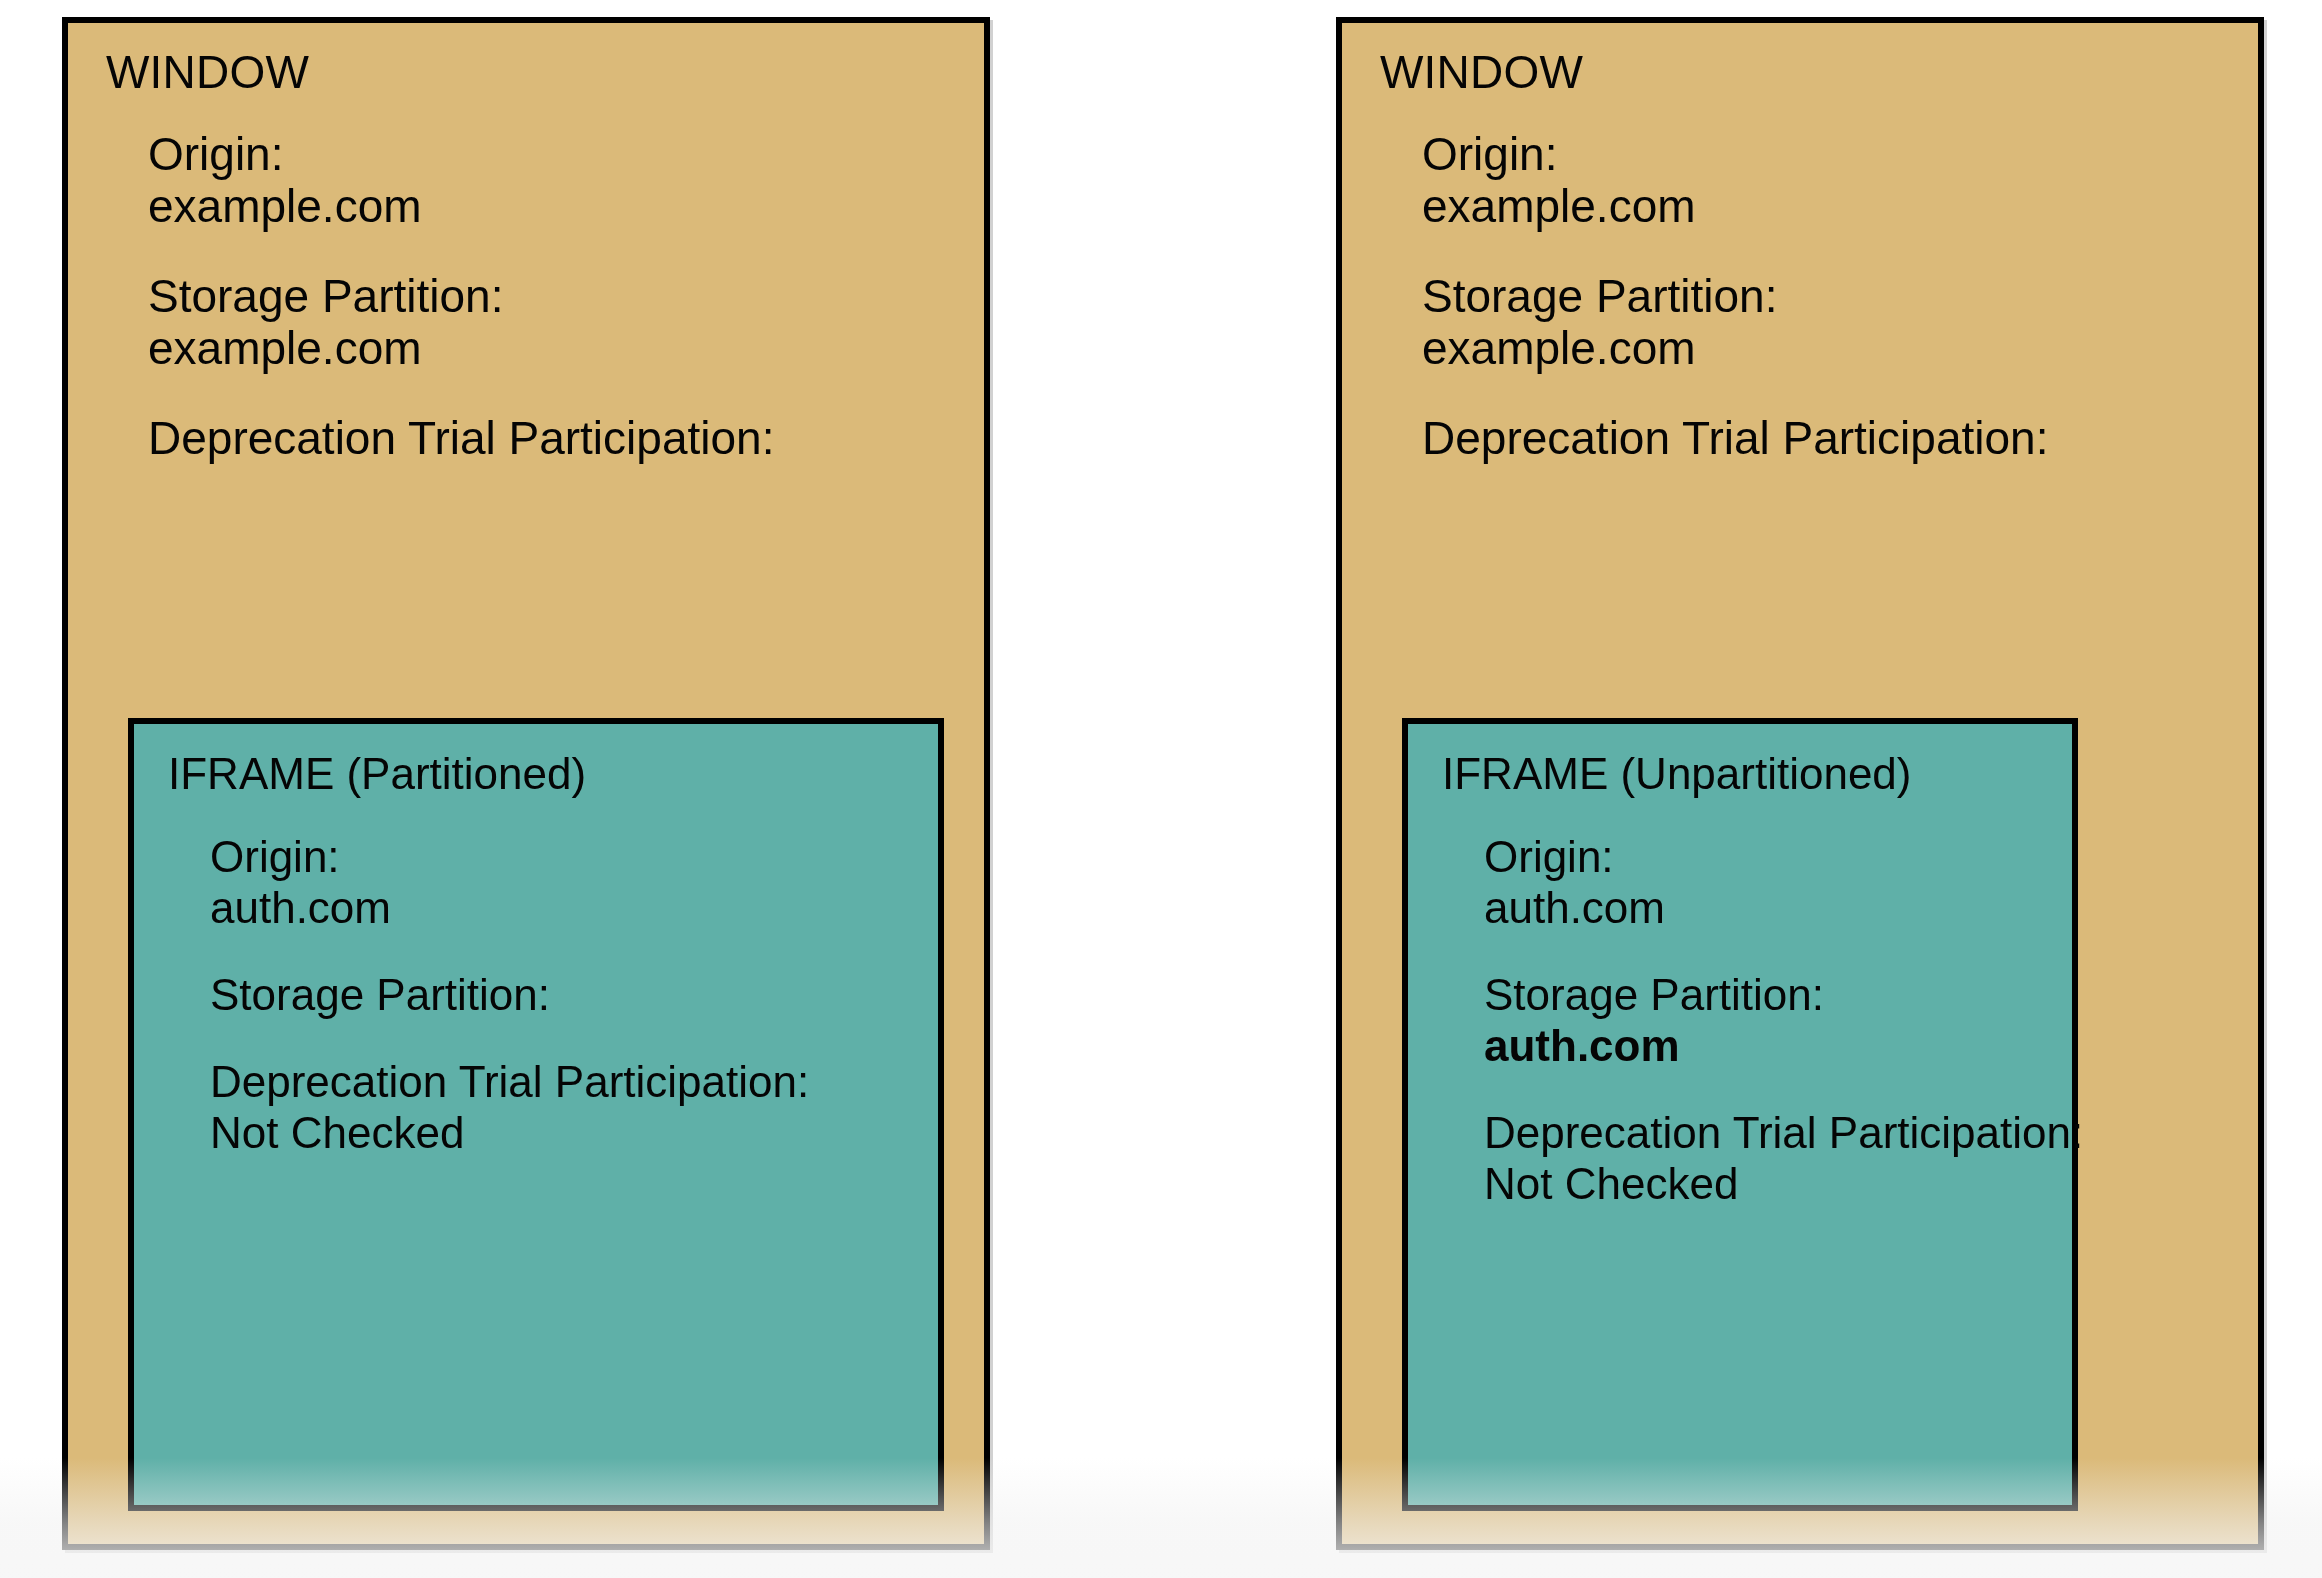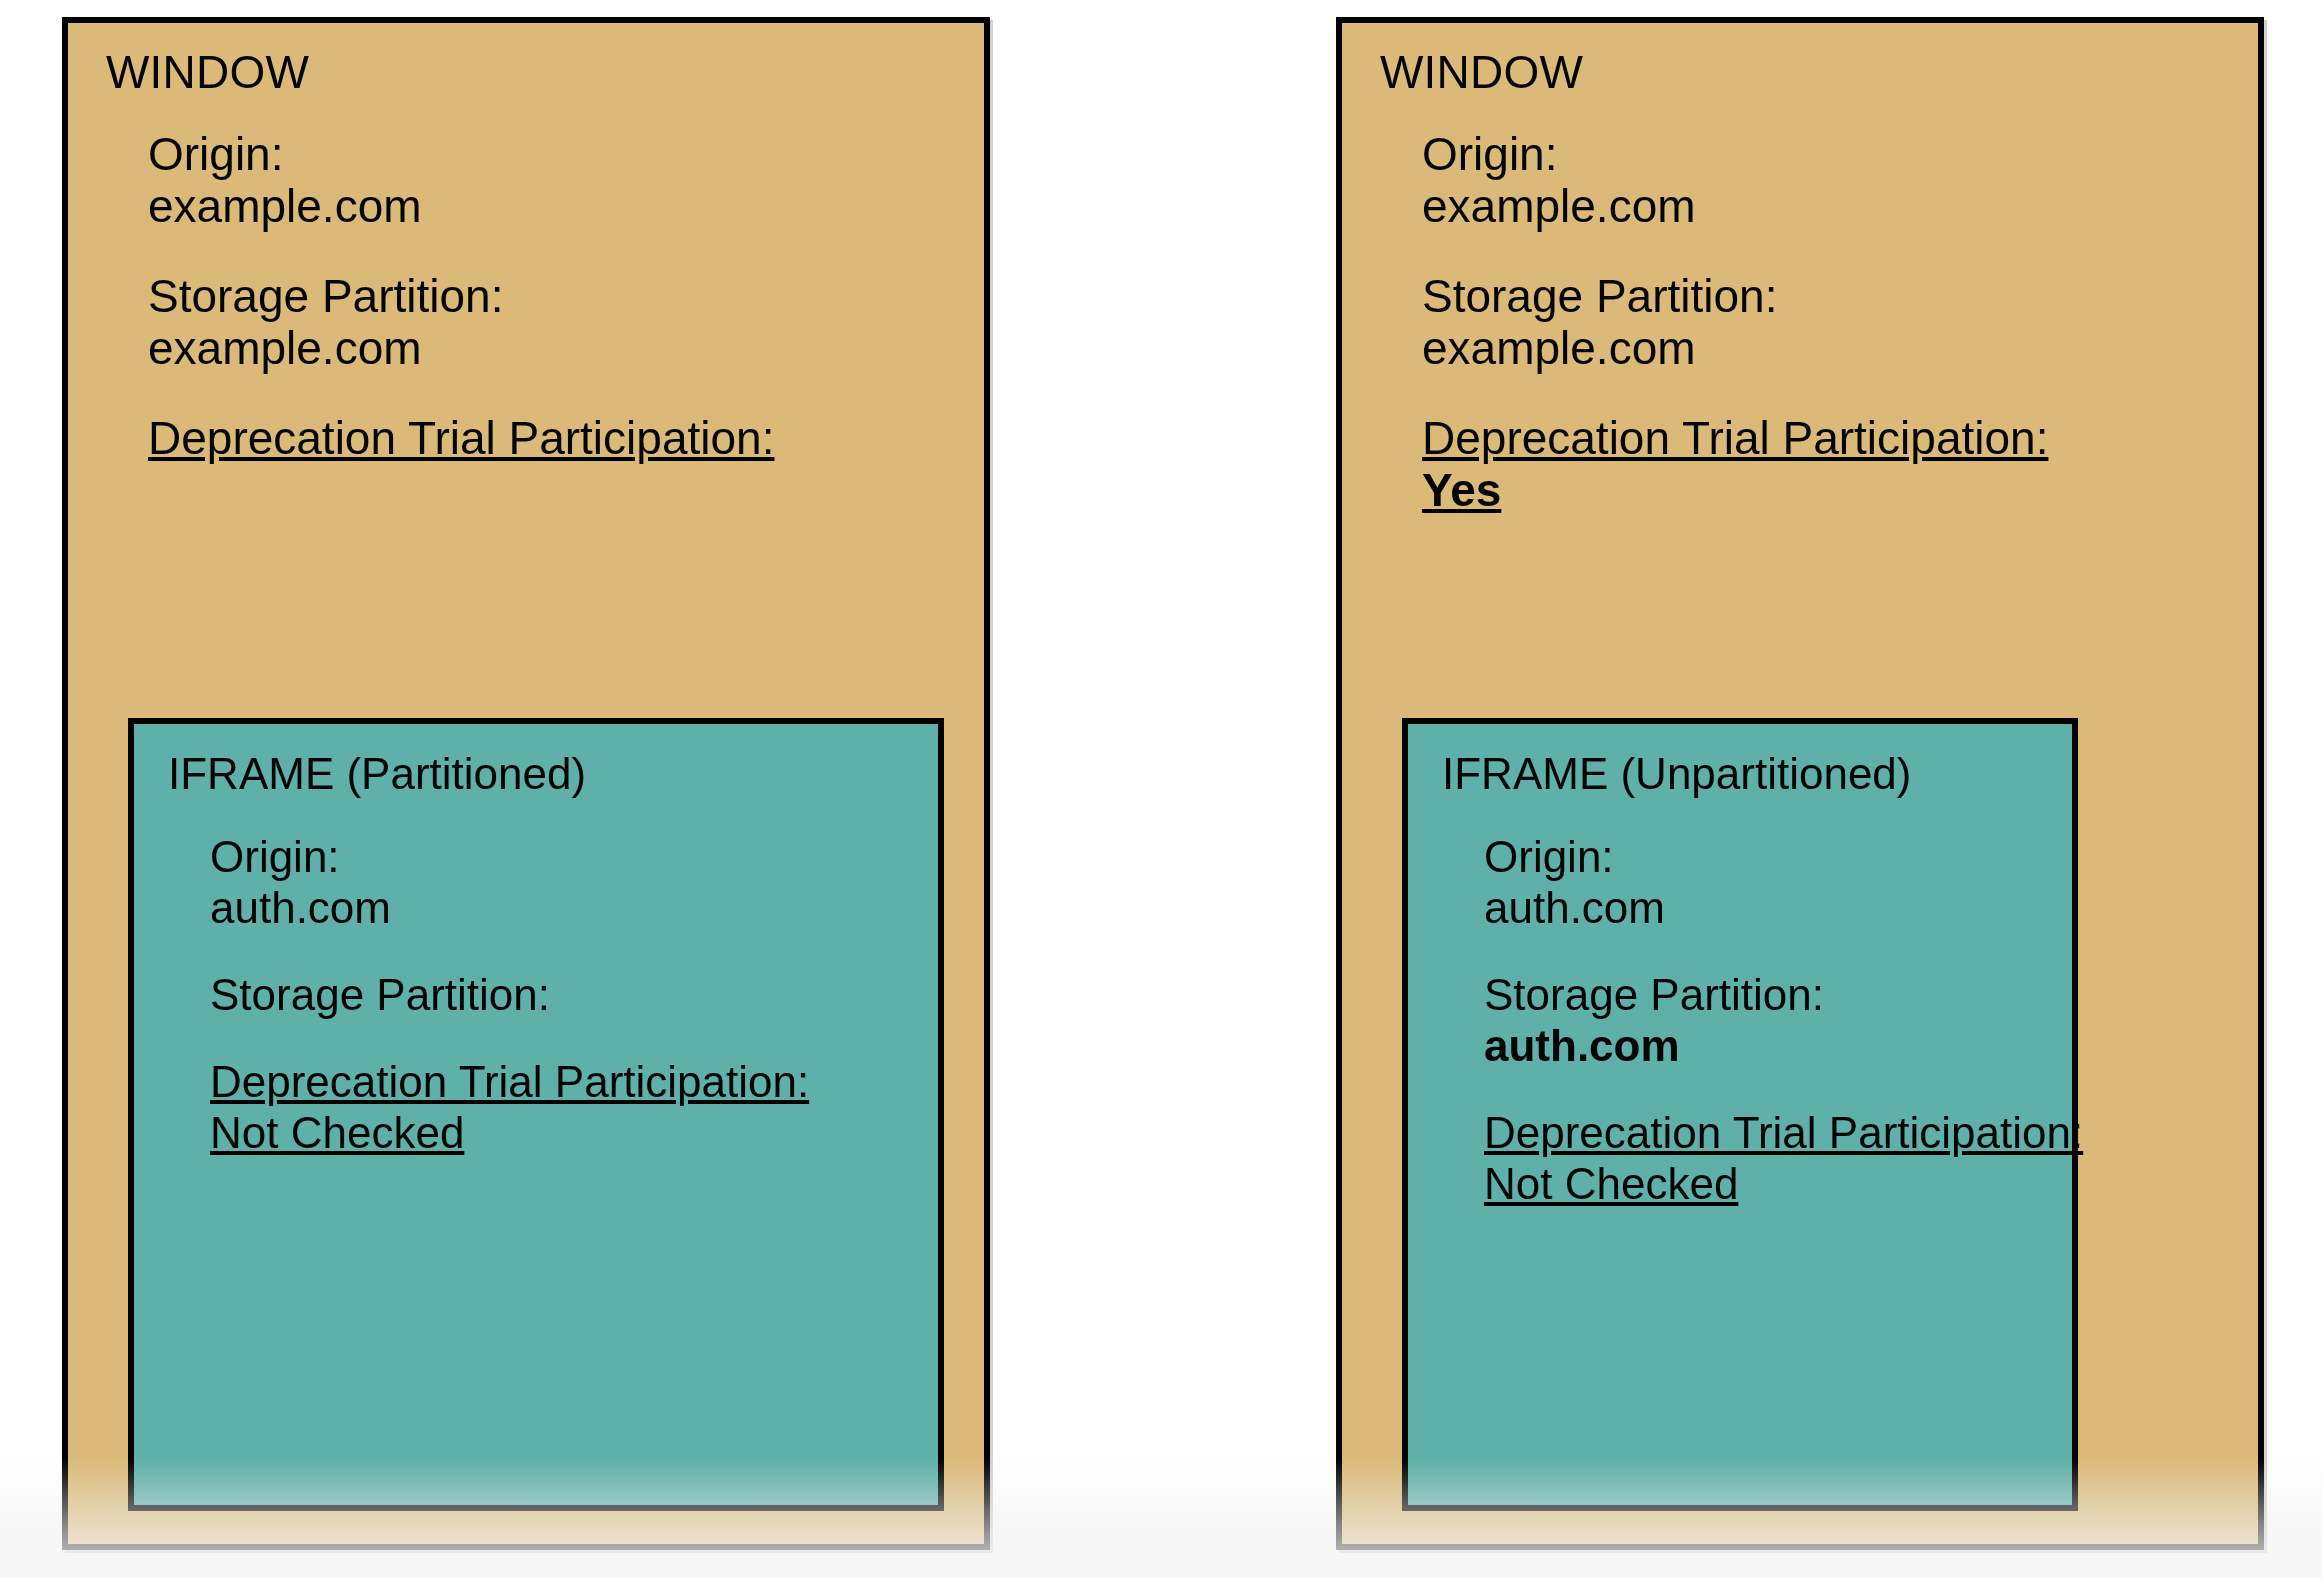--- a/index.html
+++ b/index.html
@@ -57,21 +57,21 @@
   .window-fields {
     position: absolute;
     left: 38px;
     top: 105px;
     width: 840px;
   }
 
   .field {
     margin-bottom: 38px;
   }
-  .field:last-child { margin-bottom: 0; text-decoration: underline; }
+  .field:last-child { margin-bottom: 0; }
 
   .field-label,
   .field-value {
     font-size: 46px;
     line-height: 52px;
     color: #050505;
     white-space: nowrap;
     margin-left: 42px;
   }
   .field-value.emphasis {
@@ -174,21 +174,20 @@
         <div class="field-value">example.com</div>
       </div>
 
       <div class="field">
         <div class="field-label">Storage Partition:</div>
         <div class="field-value">example.com</div>
       </div>
 
       <div class="field">
         <div class="field-label">Deprecation Trial Participation:</div>
-        <div class="field-value emphasis">Yes</div>
       </div>
 
     </div>
 
     <div class="iframe-box right">
 
       <div class="iframe-title">IFRAME (Unpartitioned)</div>
 
       <div class="iframe-fields">
 

